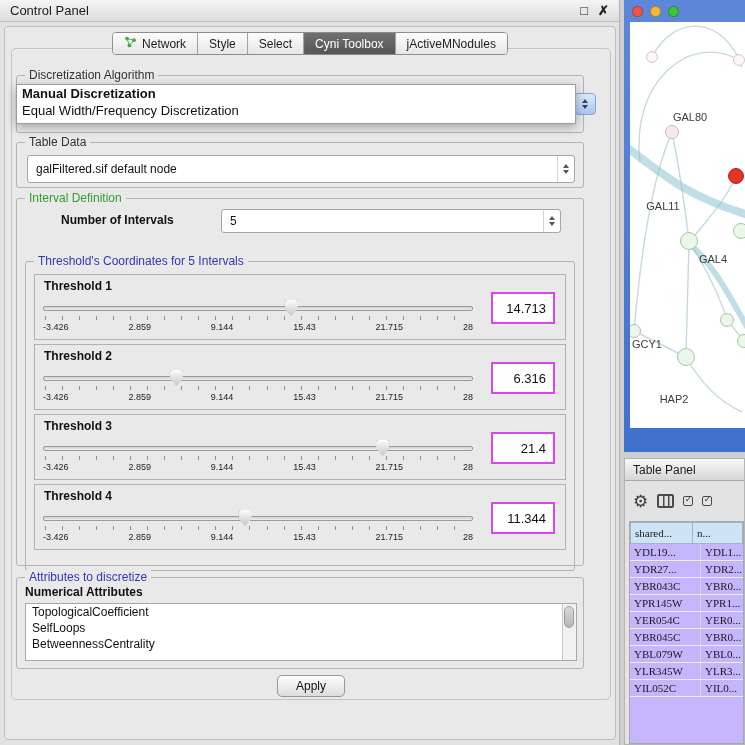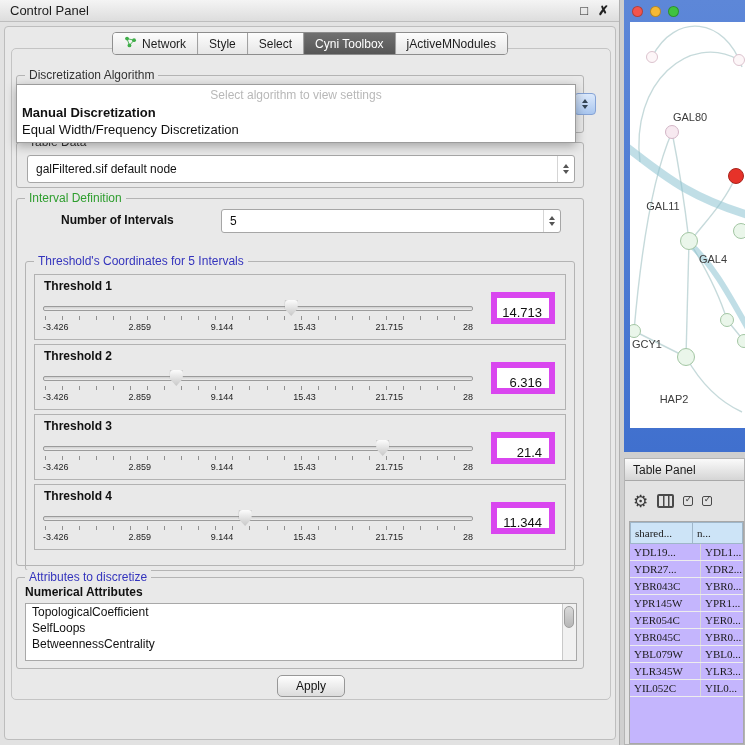--- a/index.html
+++ b/index.html
@@ -56,21 +56,21 @@
   .th-panel{position:relative;margin:4px 8px;height:66px;border:1px solid #b2b2b2;background:#e9e9e9;}
   .th-label{position:absolute;left:9px;top:4px;font-size:12px;font-weight:bold;color:#111;}
   .th-slider{position:absolute;left:8px;right:92px;top:24px;height:38px;}
   .track{position:absolute;left:0;right:0;top:7px;height:5px;background:linear-gradient(#d0d0d0,#efefef);
     border:1px solid #9b9b9b;border-radius:2px;}
   .ticks{position:absolute;left:2px;right:2px;top:17px;height:4px;
     background:repeating-linear-gradient(to right,#8f8f8f 0 1px,transparent 1px 4%);}
   .scale{position:absolute;left:0;right:0;top:23px;display:flex;justify-content:space-between;font-size:9px;color:#222;}
   .thumb{position:absolute;top:1px;width:13px;height:16px;background:linear-gradient(#fcfcfc,#c7c7c7);
     clip-path:polygon(0 0,100% 0,100% 55%,50% 100%,0 55%);border-radius:3px 3px 0 0;filter:drop-shadow(0 0 1px #777);}
-  .th-value{position:absolute;right:10px;top:17px;width:64px;height:32px;background:#fff;border:6px solid #d946ef;
+  .th-value{position:absolute;right:10px;top:17px;width:64px;height:32px;background:#fff;border:2px solid #d946ef;
     font-size:13px;color:#111;text-align:right;line-height:30px;padding-right:7px;}
 
   
   .attr-bold{position:absolute;left:8px;top:7px;font-size:12px;font-weight:bold;color:#111;}
   .listbox{position:absolute;left:8px;top:25px;width:552px;height:58px;background:#fff;border:1px solid #a8a8a8;overflow:hidden;}
   .listbox .li{font-size:12px;line-height:16px;padding-left:6px;color:#111;}
   .scrollbar{position:absolute;right:0;top:0;bottom:0;width:14px;background:#f1f1f1;border-left:1px solid #c9c9c9;}
   .scroll-thumb{position:absolute;left:1px;top:2px;width:10px;height:22px;background:linear-gradient(#dadada,#b6b6b6);
     border:1px solid #9d9d9d;border-radius:5px;}
 
@@ -148,21 +148,20 @@
 
     <div class="content">
 
       <div class="group" style="left:4px;top:26px;width:568px;height:58px;">
         <span class="glabel">Discretization Algorithm</span>
       </div>
 
       <div class="combo-fragment"></div>
 
       <div class="popup">
-        <div class="ph">Select algorithm to view settings</div>
         <div id="popup-items">
             <div class="popup-item bold">Manual Discretization</div>
             <div class="popup-item">Equal Width/Frequency Discretization</div>
           </div>
       </div>
 
       <div class="group" style="left:4px;top:93px;width:568px;height:46px;">
         <span class="glabel">Table Data</span>
         <div class="combo" style="left:10px;top:12px;width:548px;height:28px;">
           <span>galFiltered.sif default node</span>

